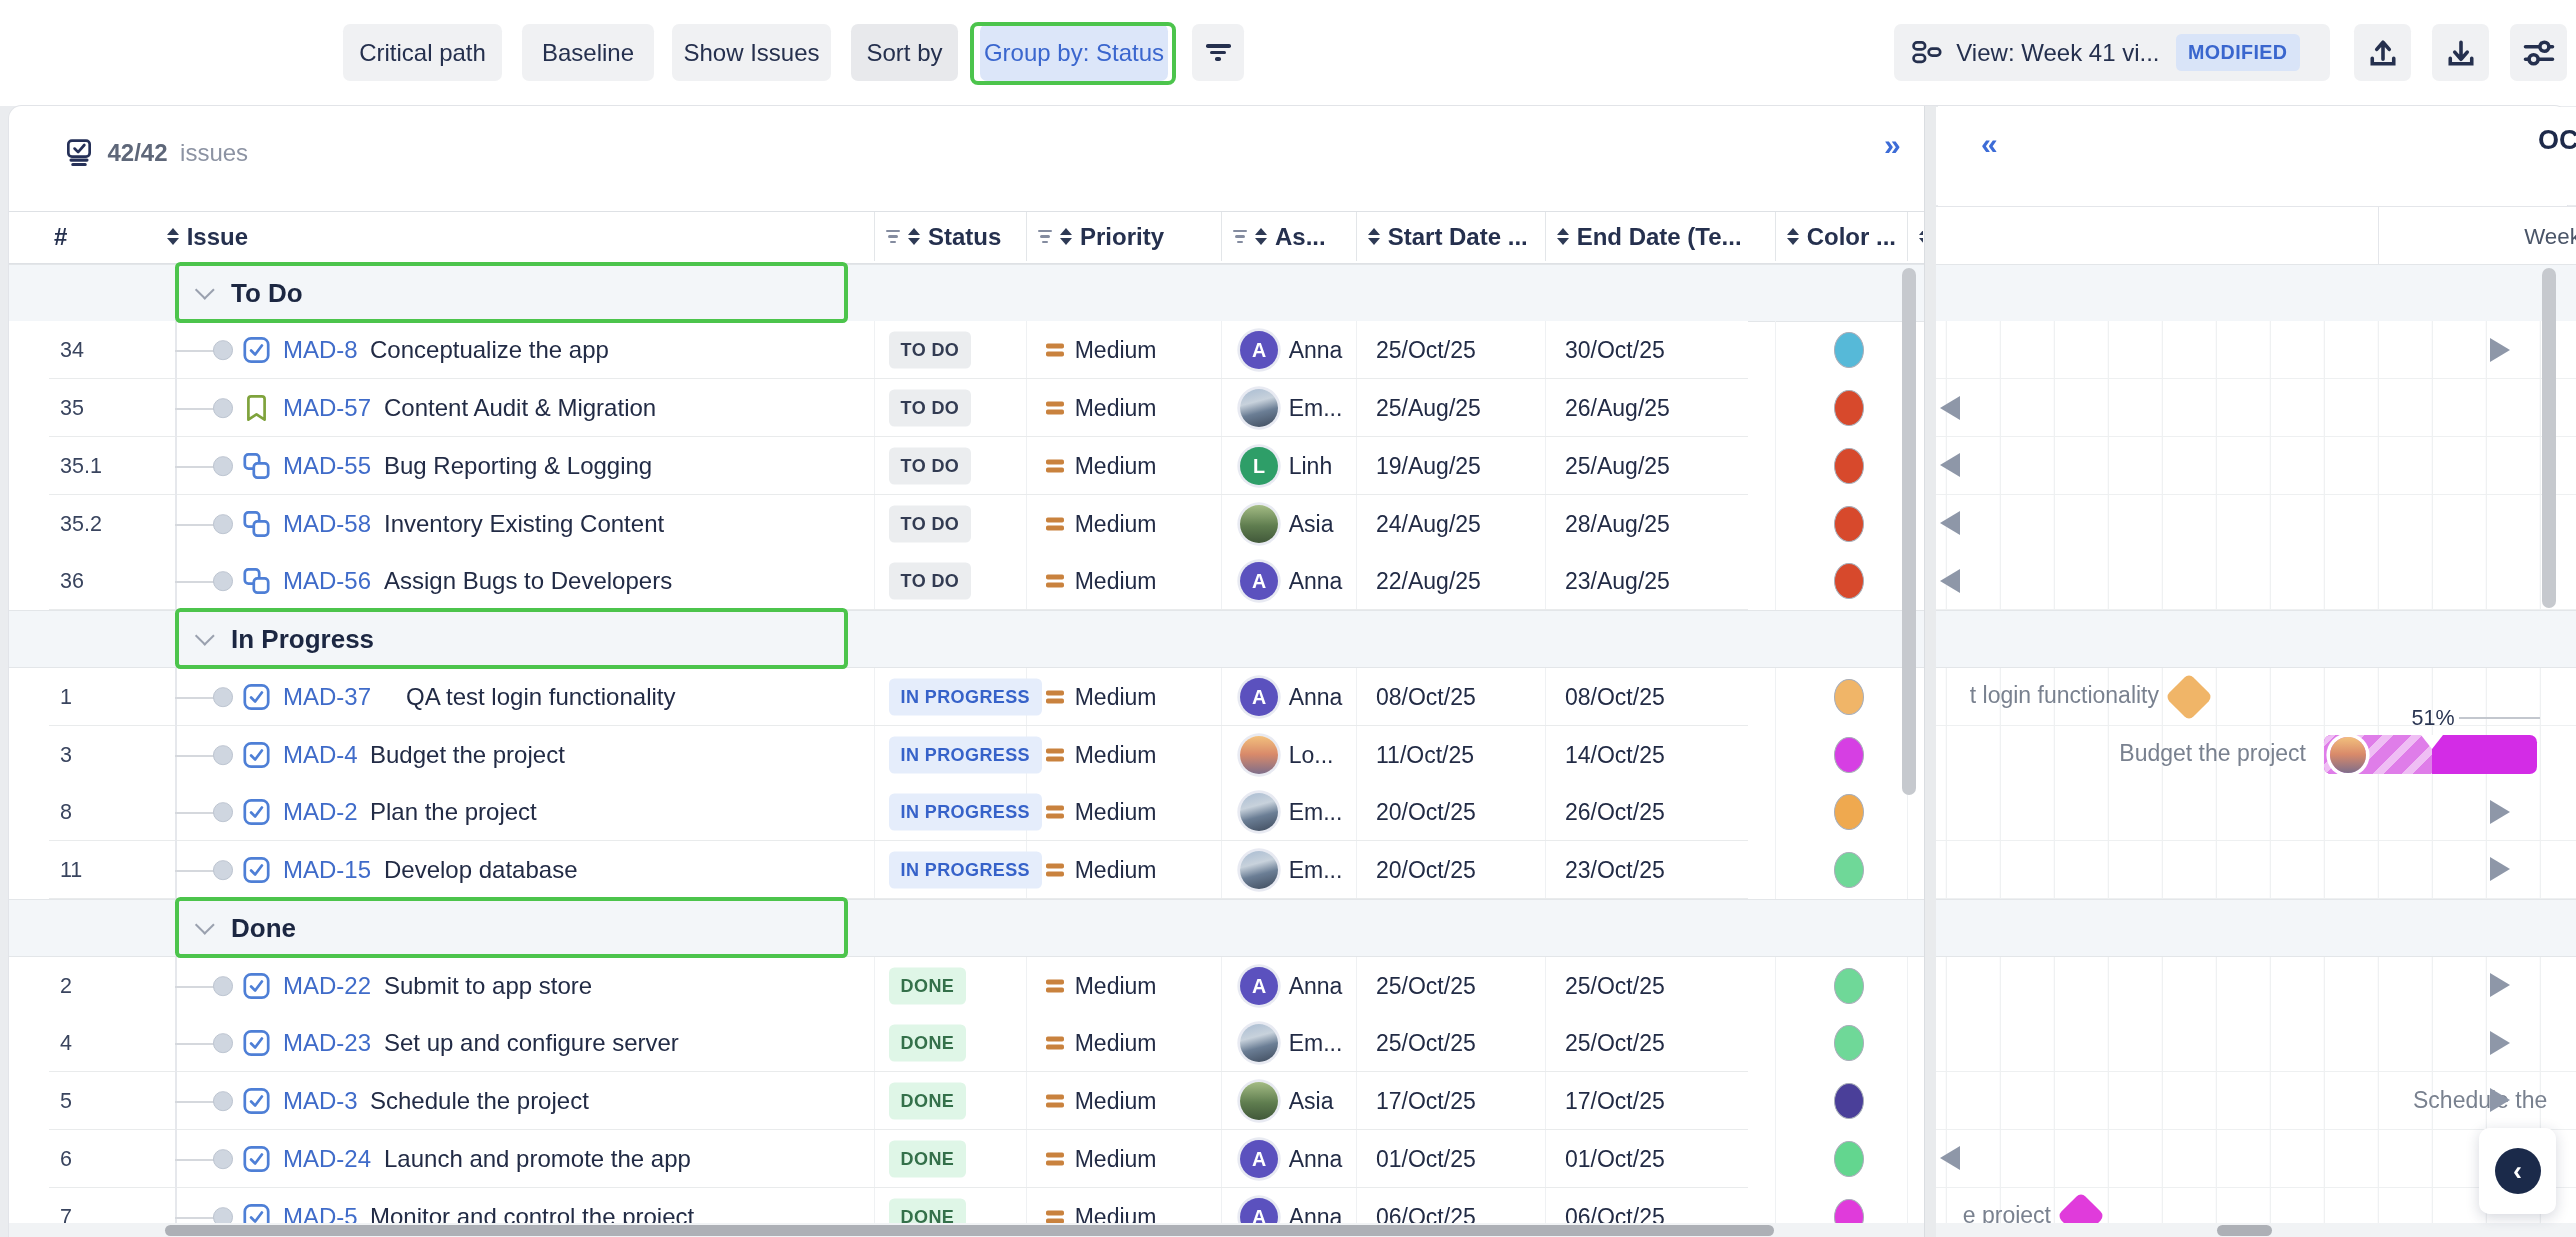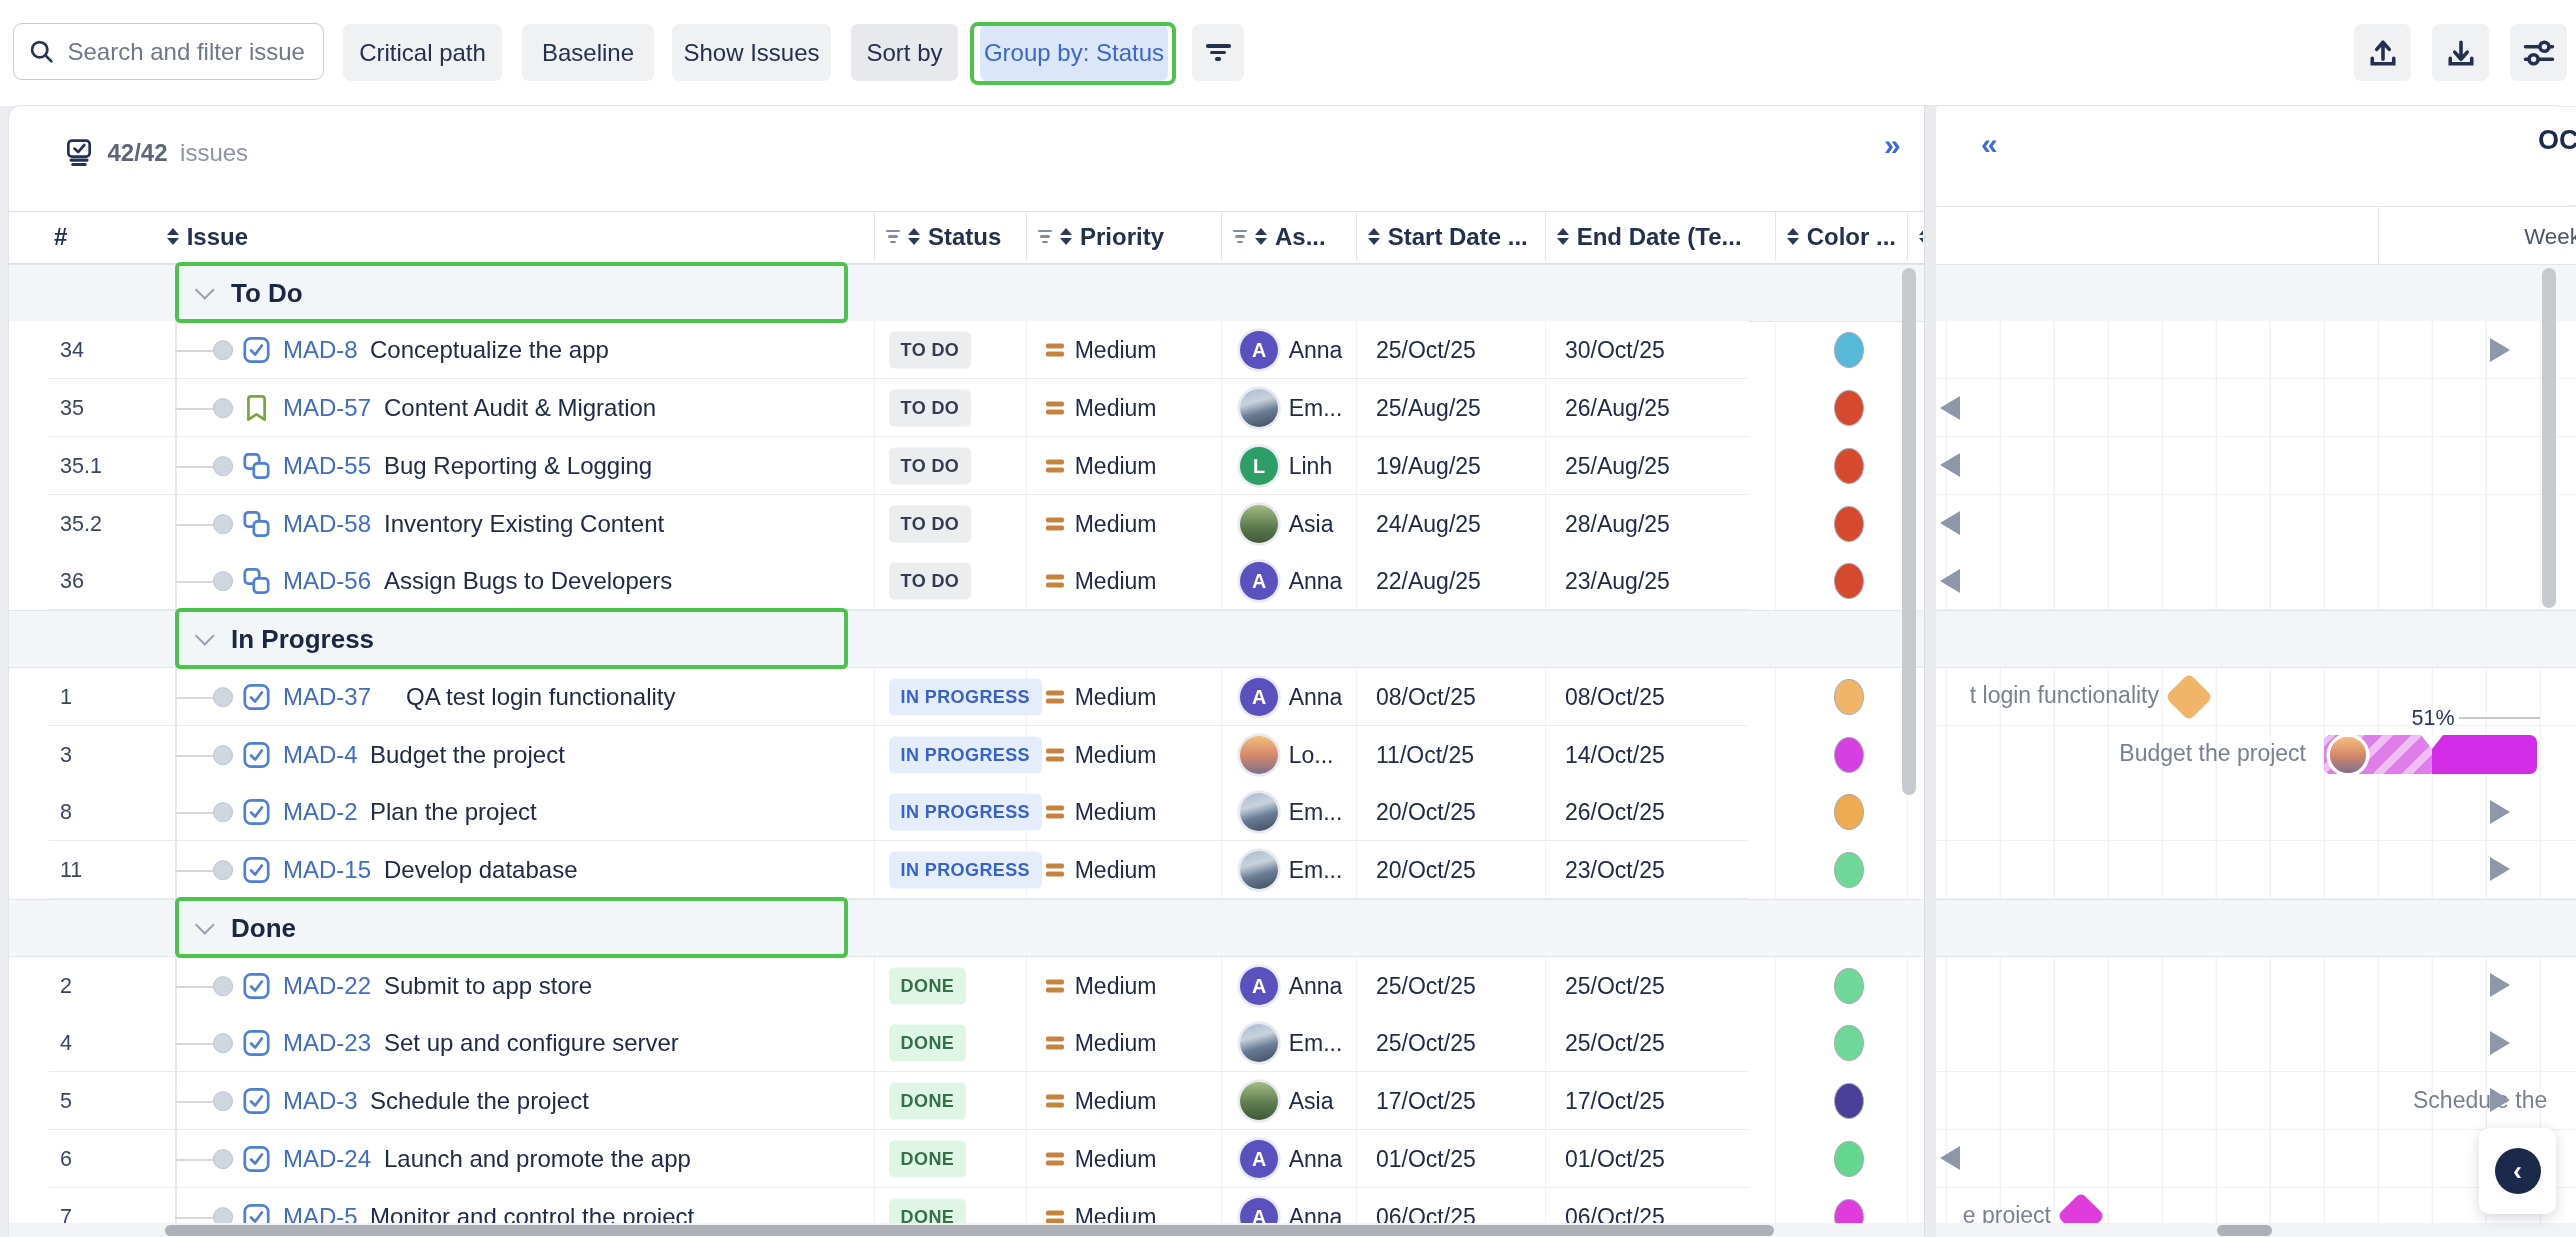--- a/index.html
+++ b/index.html
@@ -110,43 +110,45 @@
   .anno{position:absolute;border:4.5px solid #4CC44C;border-radius:5.4px;box-sizing:border-box;pointer-events:none;z-index:50;}
   .iconbtn{position:absolute;top:24px;width:57px;height:57px;background:#F0F1F3;border-radius:7.2px;
            display:flex;align-items:center;justify-content:center;}
 </style>
 </head>
 <body>
 
 <div class="app">
 
   <div class="toolbar">
-    <div class="search">
-      <span style="display:flex;">
-        <svg width="27" height="27" viewBox="0 0 30 30">
-            <circle cx="13" cy="13" r="8.5" fill="none" stroke="#2A3552" stroke-width="3"></circle>
-            <path d="M19.5 19.5 L26 26" stroke="#2A3552" stroke-width="3" stroke-linecap="round"></path>
-          </svg>
-      </span>
-      <input type="text" placeholder="Search and filter issue" style="">
-    </div>
     <div class="tbtn" style="left:343px;width:159px;">Critical path</div>
     <div class="tbtn" style="left:522px;width:132px;">Baseline</div>
     <div class="tbtn" style="left:672px;width:159px;">Show Issues</div>
     <div class="tbtn" style="left:851px;width:107px;background:#E8E9EC;">Sort by</div>
     <div class="tbtn blue" style="left:980px;width:188px;">Group by: Status</div>
     <div class="anno" style="left:970px;top:21.5px;width:206px;height:63px;border-radius:8px;"></div>
     <div class="iconbtn" style="left:1192px;width:52px;">
       <span class="funnel">
         <i style="width:25px;height:3.6px;background:#25304E;"></i>
           <i style="width:16px;height:3.6px;background:#25304E;"></i>
           <i style="width:6.3px;height:3.6px;background:#25304E;"></i>
       </span>
     </div>
 
+    <div class="tbtn" style="left:1894px;width:436px;justify-content:flex-start;padding:0 16px;">
+      <span style="display:flex;margin-right:14.3px;">
+        <svg width="32" height="32" viewBox="0 0 36 36">
+          <rect x="4" y="6" width="13" height="8" rx="4" fill="none" stroke="#25304E" stroke-width="3"></rect>
+          <rect x="4" y="20" width="13" height="8" rx="4" fill="none" stroke="#25304E" stroke-width="3"></rect>
+          <rect x="21" y="13" width="13" height="8" rx="4" fill="none" stroke="#25304E" stroke-width="3"></rect>
+        </svg>
+      </span>
+      <span>View: Week 41 vi...</span>
+      <span class="badge-mod">MODIFIED</span>
+    </div>
     <div class="iconbtn" style="left:2354px;">
       <span style="display:flex;">
         <svg width="34" height="34" viewBox="0 0 38 38">
             <path d="M19 26 V8 M12 15 L19 7 L26 15" fill="none" stroke="#25304E" stroke-width="4" stroke-linecap="round" stroke-linejoin="round"></path>
             <path d="M7 25 v6 h24 v-6" fill="none" stroke="#25304E" stroke-width="4" stroke-linecap="round"></path>
           </svg>
       </span>
     </div>
     <div class="iconbtn" style="left:2432px;">
       <span style="display:flex;">

